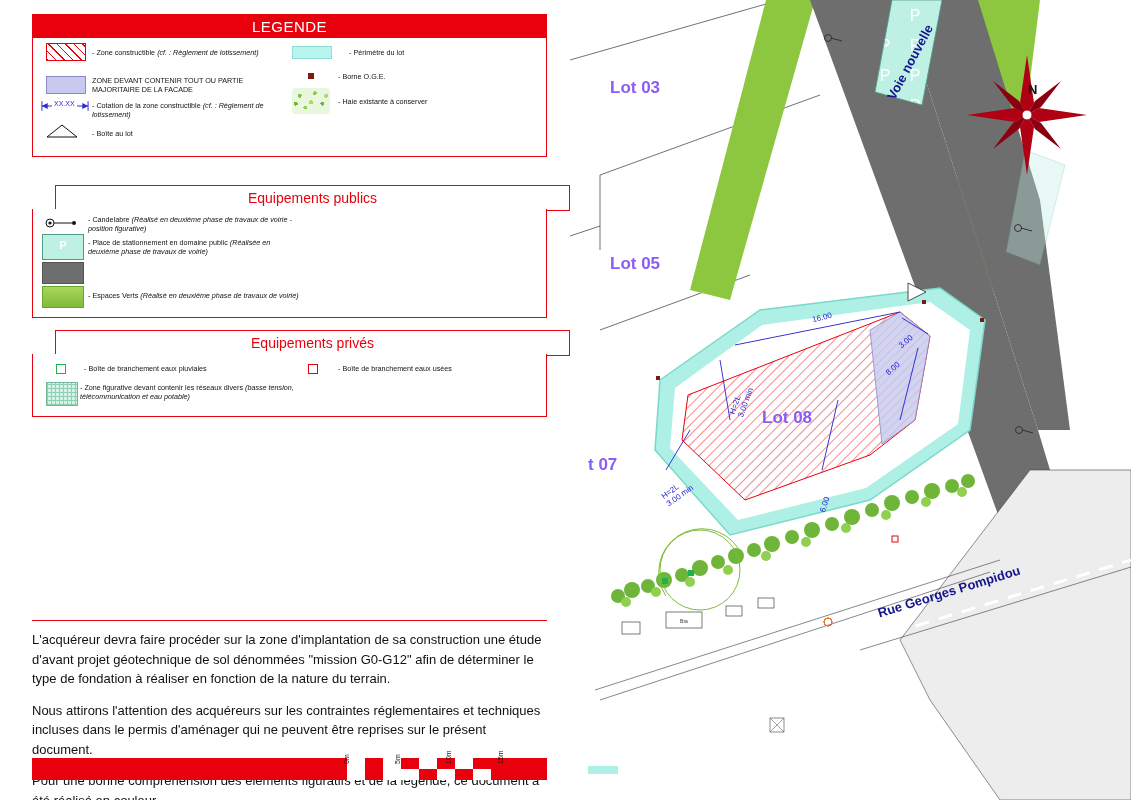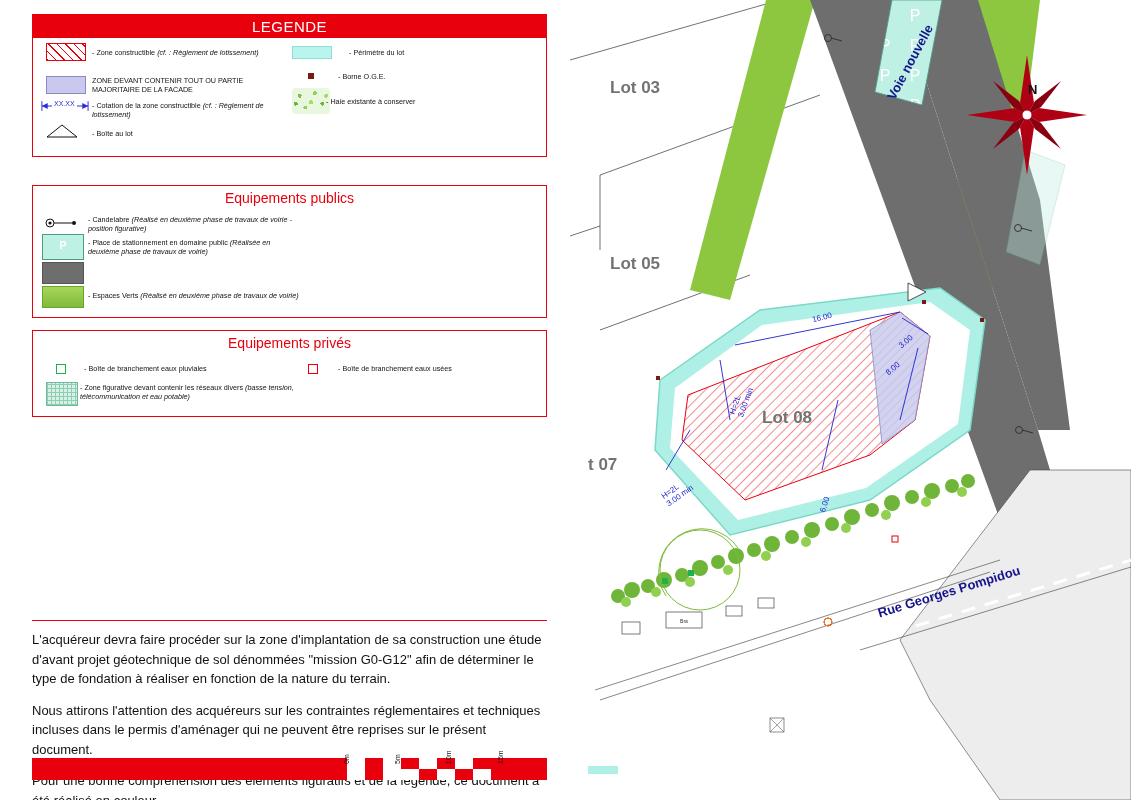--- a/index.html
+++ b/index.html
@@ -7,21 +7,21 @@
   .page{position:absolute;inset:0;}
 
   
   .left{position:absolute;left:0;top:0;width:570px;height:800px;background:#fff;}
 
   .legend-header{position:absolute;left:32px;top:14px;width:515px;height:24px;background:#e8000d;color:#fff;
     font-size:15px;letter-spacing:.5px;display:flex;align-items:center;justify-content:center;}
   .legend-box{position:absolute;left:32px;top:38px;width:513px;height:118px;border:1px solid #e8000d;border-top:none;background:#fff;}
 
   .sect-header{position:absolute;border:1px solid #e8000d;background:#fff;color:#e8000d;
-    font-size:14px;display:flex;align-items:center;justify-content:center;}
+    font-size:14px;display:flex;align-items:center;justify-content:center;margin-left:23px;}
   .sect-box{position:absolute;border:1px solid #e8000d;border-top:none;background:#fff;}
 
   .lrow{position:absolute;font-size:7.2px;color:#111;line-height:1.25;}
   .lrow .it{font-style:italic;}
 
   .sw{position:absolute;}
 
   
   .hatch-red{background:
      repeating-linear-gradient(45deg,#e8000d 0 1px, rgba(0,0,0,0) 1px 6px), #fff;
@@ -53,21 +53,21 @@
   .notes-rule{position:absolute;left:32px;top:620px;width:515px;height:1px;background:#e8000d;}
 
   .scalebar{position:absolute;left:32px;top:758px;width:515px;height:22px;background:#e8000d;}
   .chk{position:absolute;top:758px;height:22px;}
   .scale-lbl{position:absolute;font-size:7px;color:#111;transform:rotate(-90deg);transform-origin:left bottom;}
 
   
   .right{position:absolute;left:570px;top:0;width:561px;height:800px;background:#ffffff;overflow:hidden;}
   .mapsvg{position:absolute;left:0;top:0;}
 
-  .lot-label{position:absolute;color:#737373;font-weight:bold;font-family:"Liberation Sans",sans-serif;}
+  .lot-label{position:absolute;color:#8b5cf6;font-weight:bold;font-family:"Liberation Sans",sans-serif;}
   .road-label{position:absolute;color:#14148c;font-weight:bold;}
   .dim{position:absolute;color:#2020d0;font-size:8px;white-space:nowrap;}
 </style>
 </head>
 <body>
 
 <div class="page">
 
   <div class="left">
 
@@ -113,21 +113,21 @@
     <div class="lrow" style="left:338px;top:48px;width:200px;margin-left:11px;">
       <span>- Périmètre du lot</span>
     </div>
 
     <div class="sw sw-borne" style="left:308px;top:73px;width:6px;height:6px;"></div>
     <div class="lrow" style="left:338px;top:72px;width:200px;">
       <span>- Borne O.G.E.</span>
     </div>
 
     <div class="haie-sw" style="left:292px;top:88px;width:38px;height:26px;border-radius:4px;"></div>
-    <div class="lrow" style="left:326px;top:97px;width:200px;">
+    <div class="lrow" style="left:338px;top:97px;width:200px;">
       <span>- Haie existante à conserver</span>
     </div>
 
     <div class="sect-header" style="left:32px;top:185px;width:513px;height:24px;">Equipements publics</div>
     <div class="sect-box" style="left:32px;top:209px;width:513px;height:108px;"></div>
 
     <div class="sw" style="left:42px;top:216px;width:40px;height:14px;">
       <svg width="40" height="14" viewBox="0 0 40 14">
         <circle cx="8" cy="7" r="4" fill="none" stroke="#111" stroke-width="1"></circle>
         <circle cx="8" cy="7" r="1.6" fill="#111"></circle>

